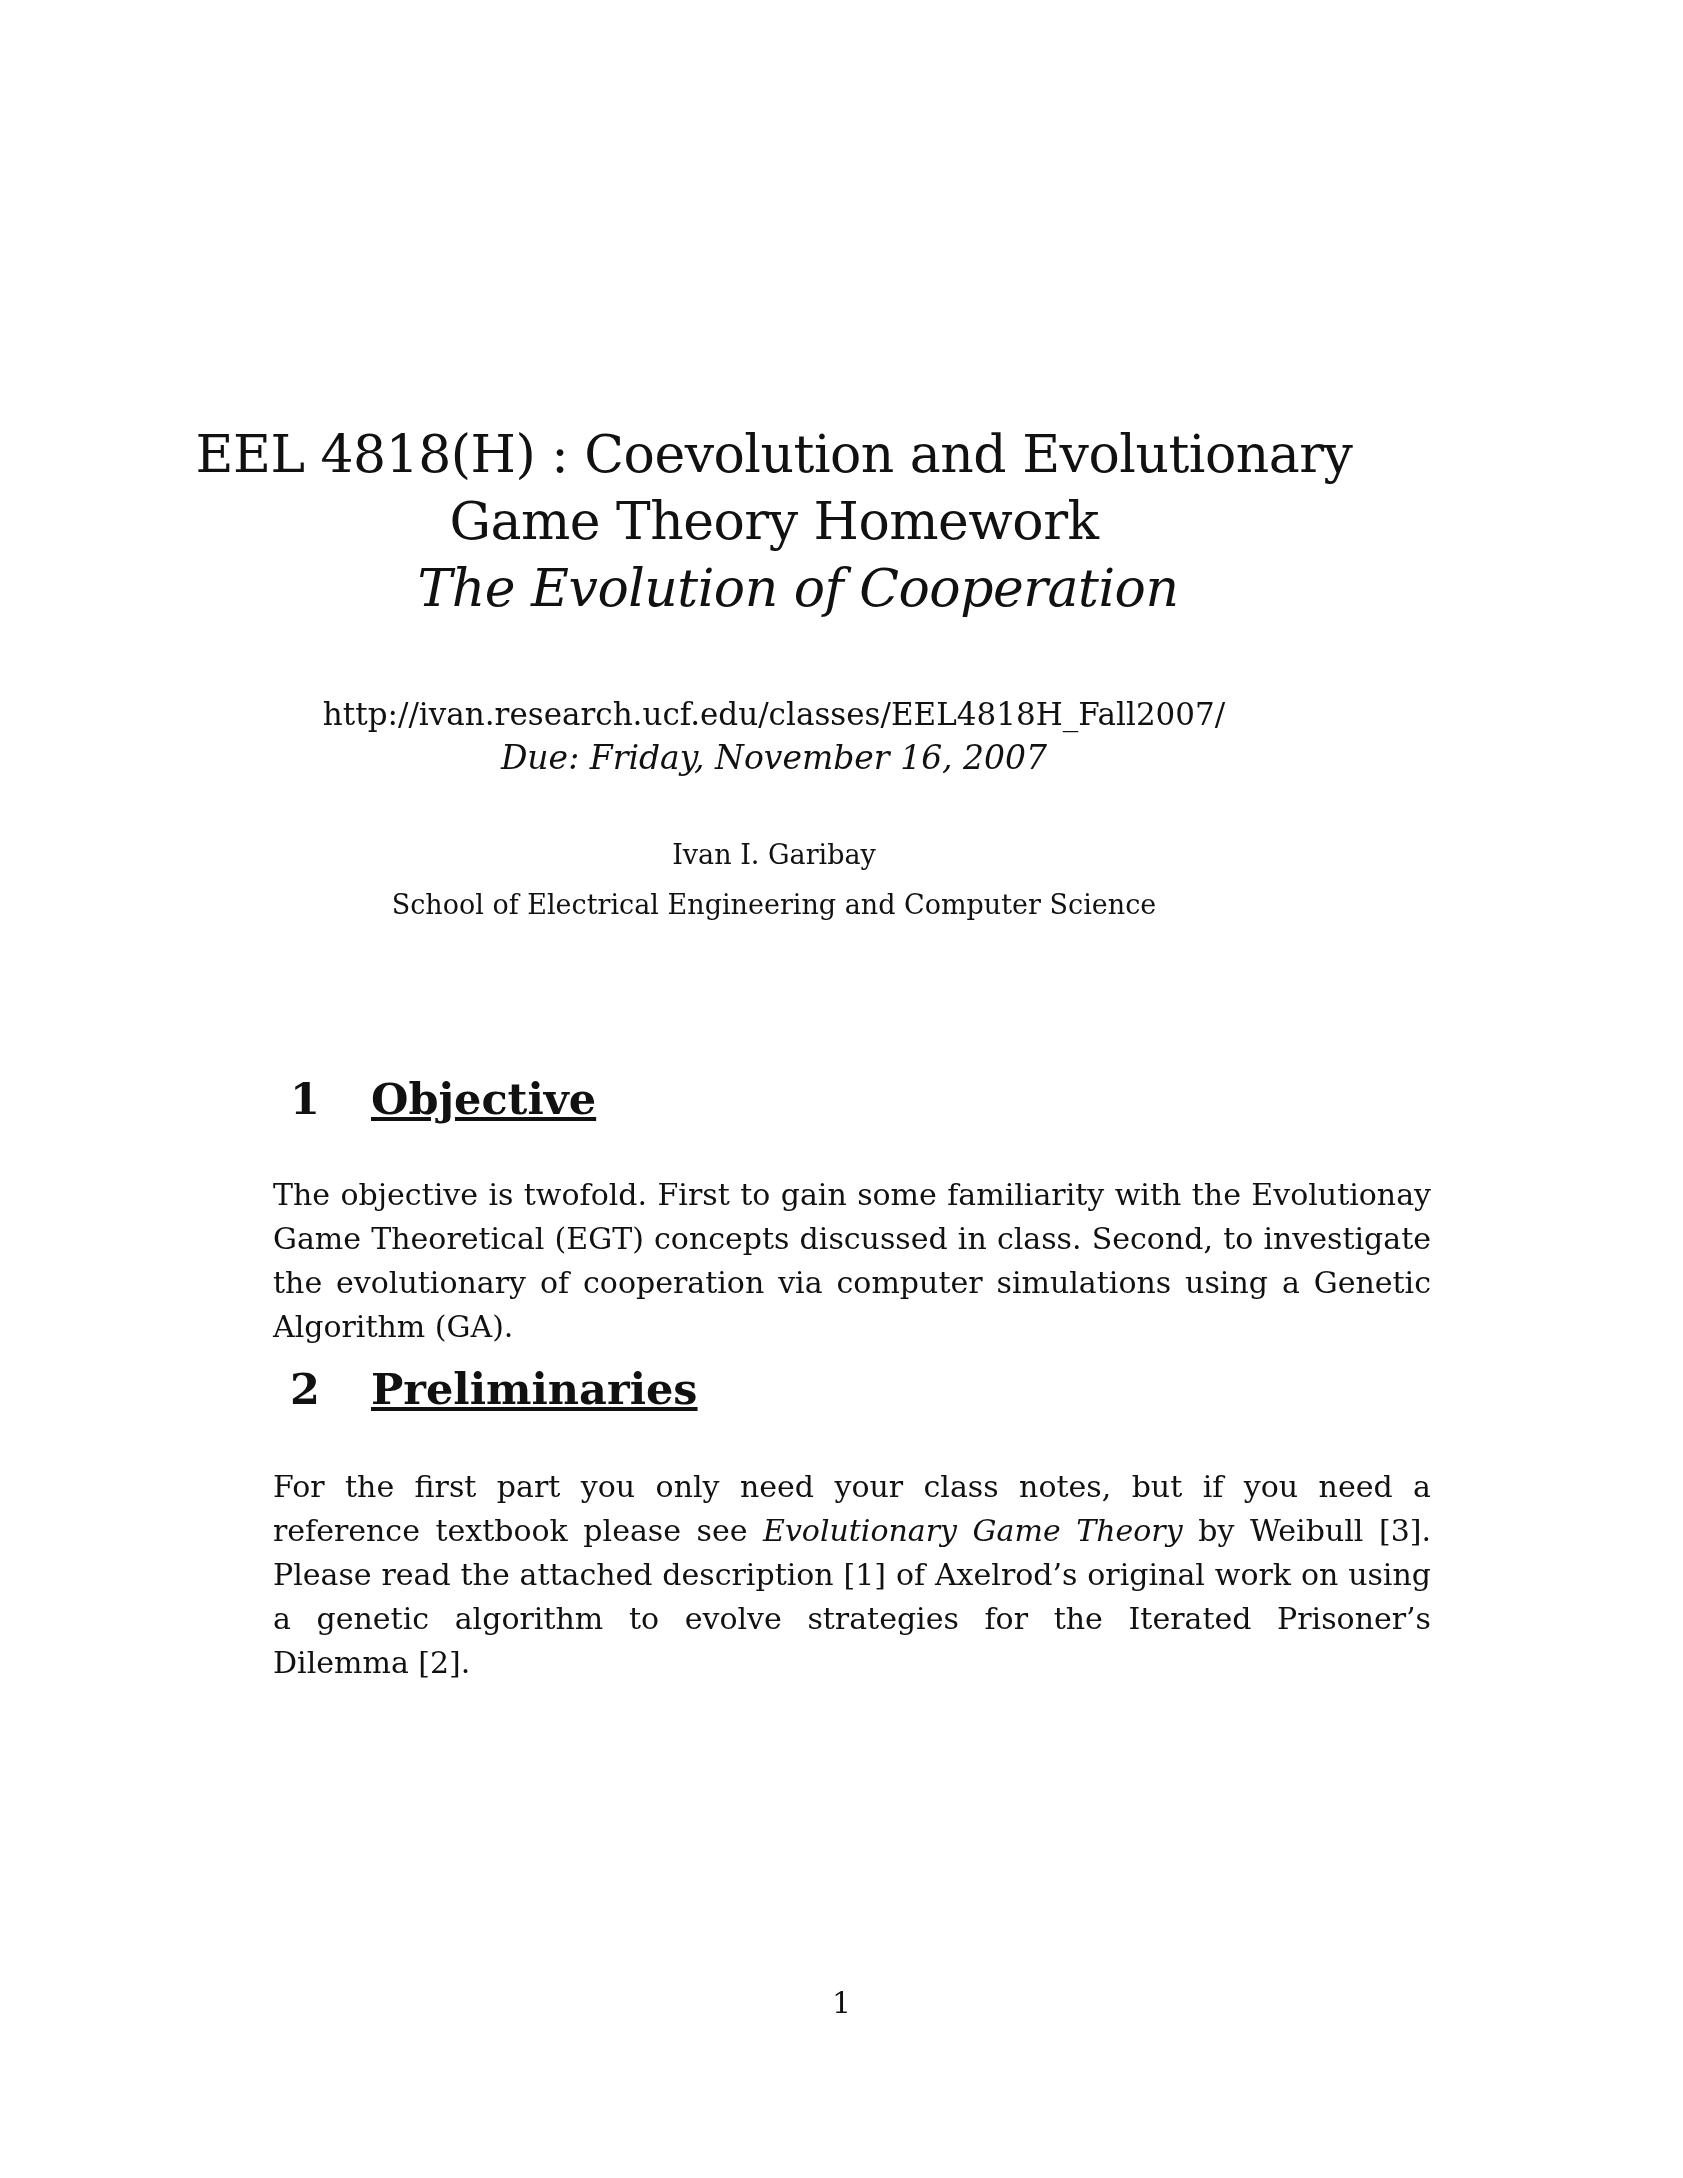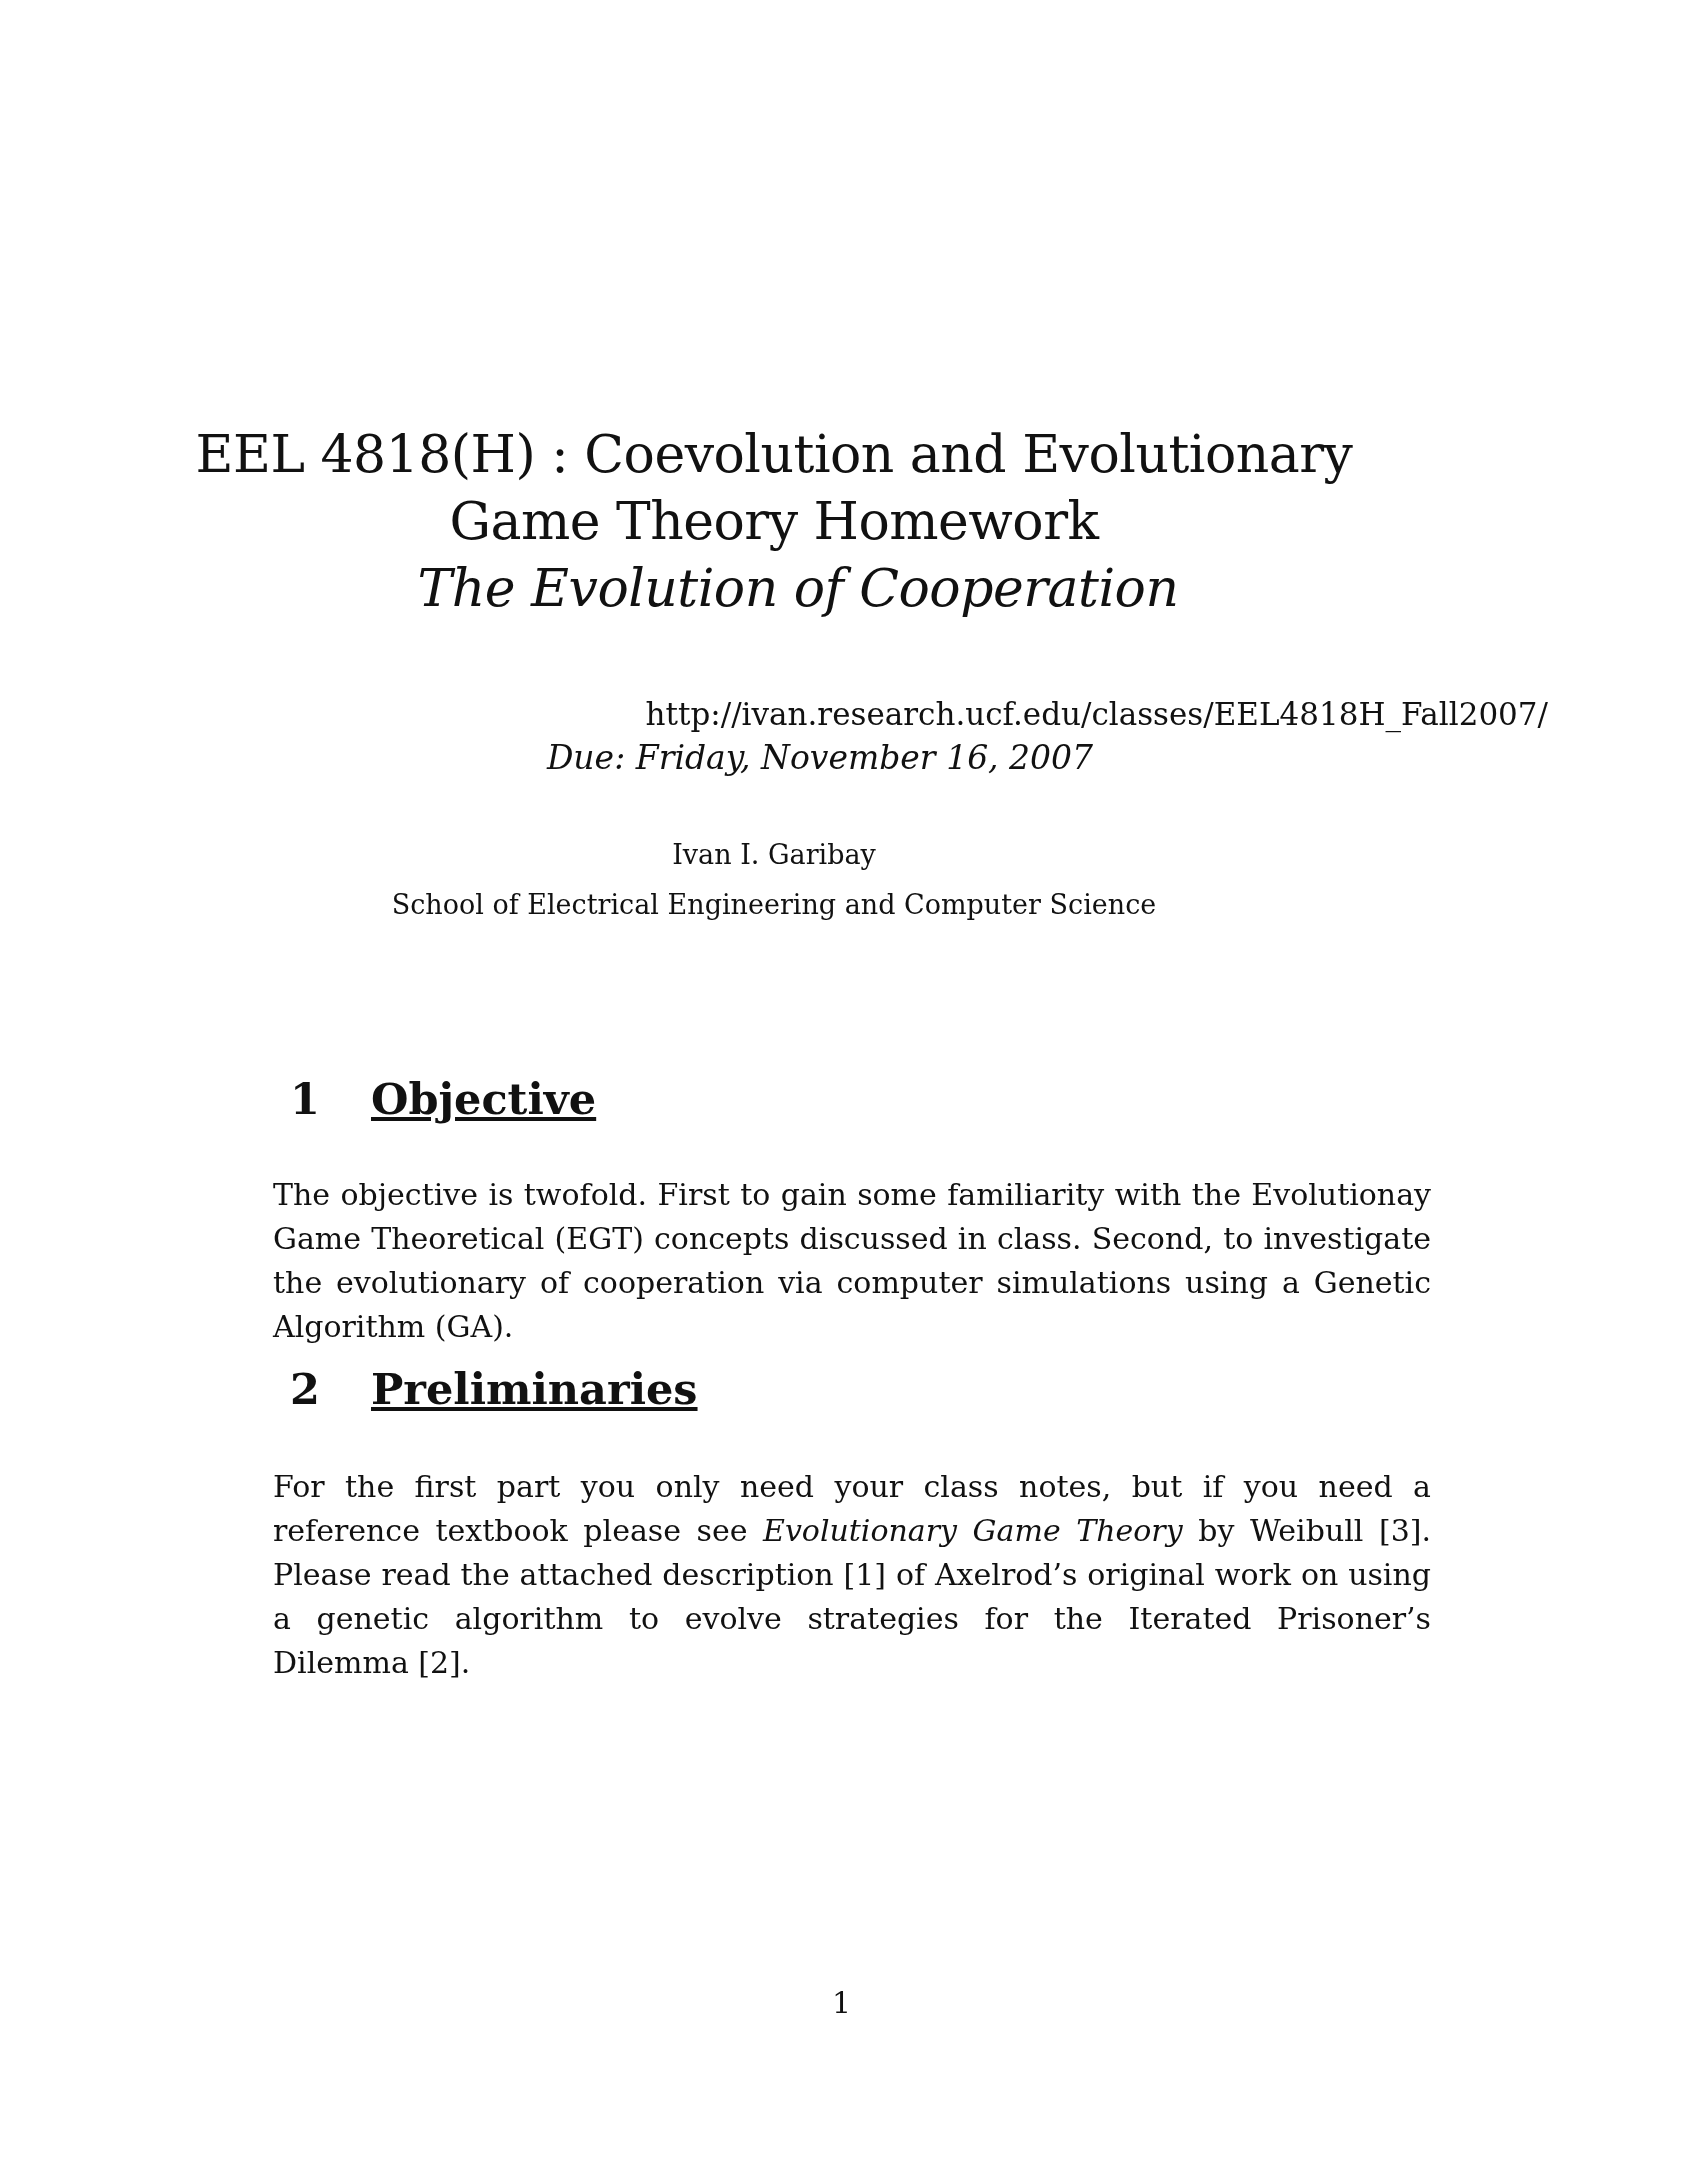--- a/index.html
+++ b/index.html
@@ -1,22 +1,22 @@
 <!DOCTYPE html>
 <html><head>
 <meta charset="utf-8">
 <style>
   html, body { margin: 0; padding: 0; background: #ffffff; }
   body { width: 1683px; height: 2178px; position: relative; overflow: hidden;
          font-family: "DejaVu Serif", "Liberation Serif", serif; color: #111; }
   .center { position: absolute; left: 0; width: 1548px; text-align: center; }
   .title { font-size: 52px; line-height: 67px; top: 421px; letter-spacing: -0.5px; }
   .title .it { font-style: italic; padding-left: 48px; }
-  .url { top: 693px; font-size: 31px; line-height: 42px; text-align: right; }
-  .due { top: 737px; font-size: 33px; font-style: italic; line-height: 42px; padding-left: 46px; }
+  .url { top: 693px; font-size: 31px; line-height: 42px; }
+  .due { top: 737px; font-size: 33px; font-style: italic; line-height: 42px; }
   .author { top: 830px; font-size: 27px; line-height: 50px; }
   .section { position: absolute; left: 290px; font-family: "DejaVu Serif", serif; font-weight: bold; font-size: 43px; text-decoration: underline; }
   .section .num { display: inline-block; width: 81px; }
   .para { position: absolute; left: 273px; width: 1158px; font-size: 30px; line-height: 44px; text-align: justify; }
   .para em { font-style: italic; }
   .pagenum { position: absolute; top: 1985px; left: 0; width: 1683px; text-align: center; font-size: 30px; }
 </style>
 </head>
 <body>
 

